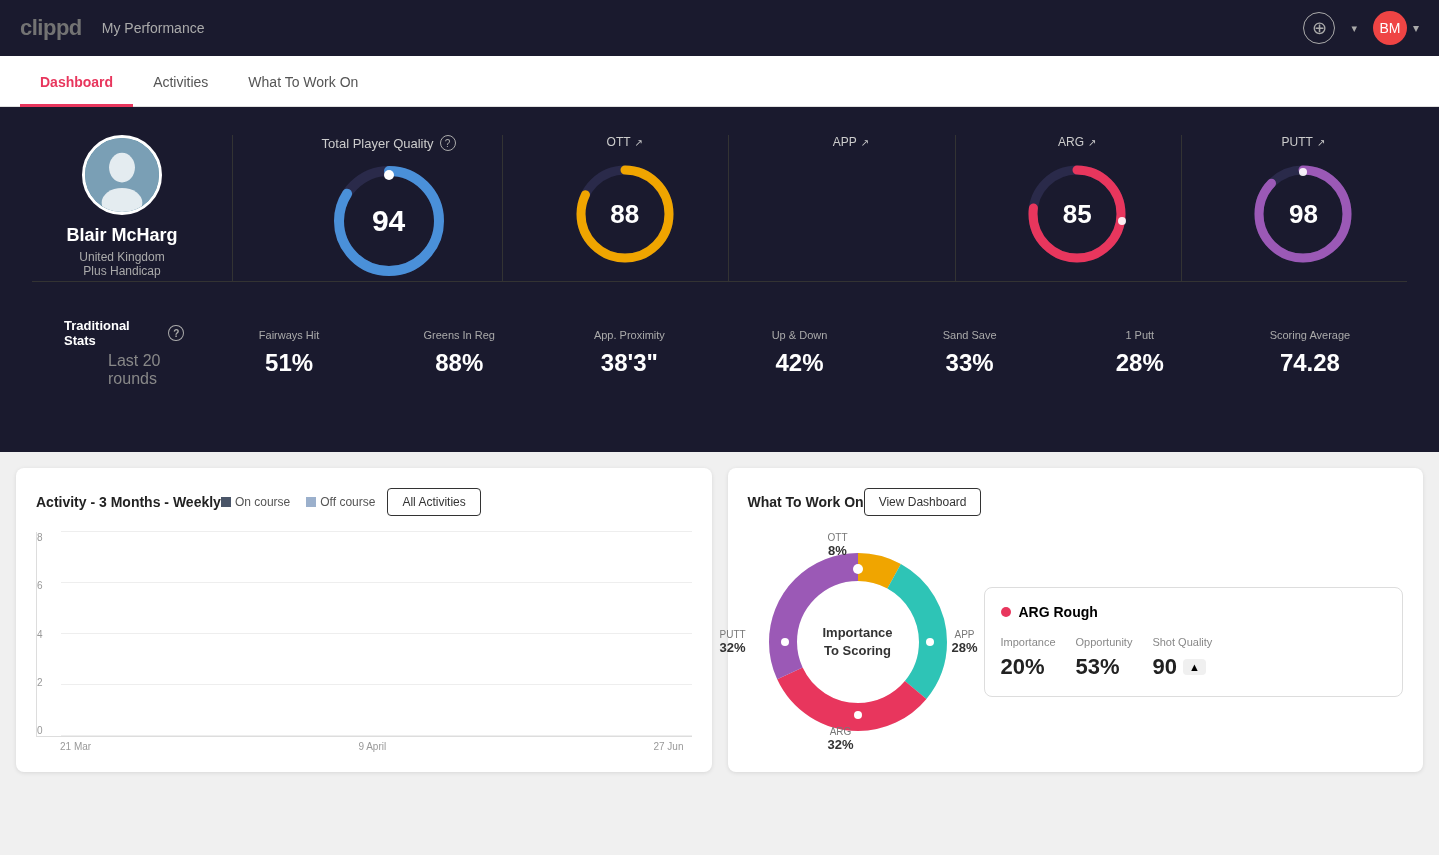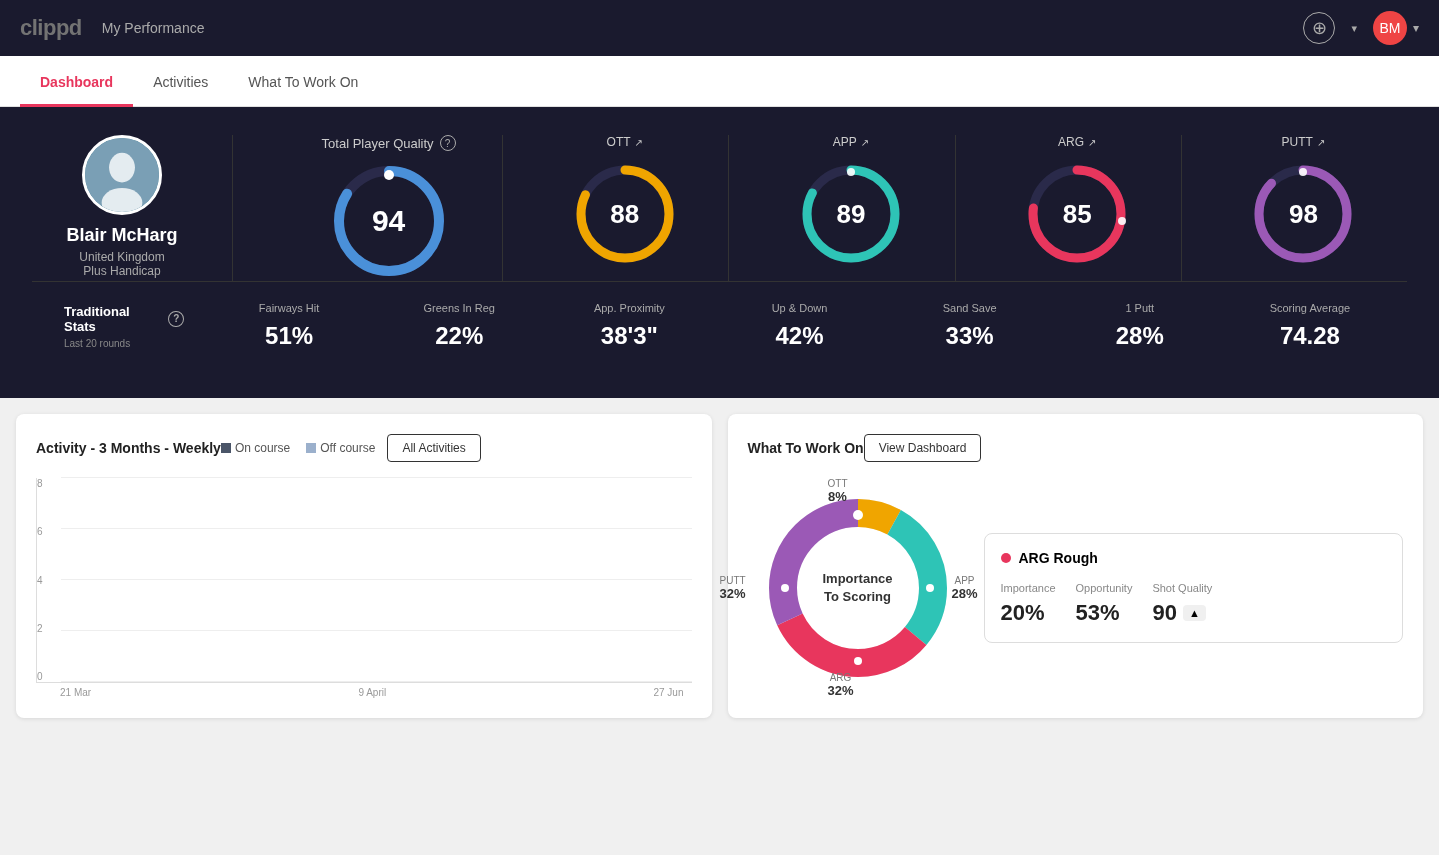--- a/index.html
+++ b/index.html
@@ -178,38 +178,39 @@
       transform: translate(-50%, -50%);
       font-size: 30px;
       font-weight: 700;
       color: white;
     }
 
     
     .trad-stats {
       display: flex;
       align-items: center;
-      padding: 20px 32px;
+      padding: 36px 32px;
       background: #1a1a2e;
       border-top: 1px solid #333;
       gap: 40px;
     }
     .trad-stats-title { width: 120px; }
     .trad-stats-title h3 {
       font-size: 13px;
       color: #fff;
       font-weight: 600;
       display: flex;
       align-items: center;
       gap: 6px;
     }
     .trad-stats-title p {
-      font-size: 10px;
+      font-size: 16px;
       color: #888;
       margin-top: 4px;
+      margin-left: 44px;
     }
     .stat-item {
       flex: 1;
       display: flex;
       flex-direction: column;
       align-items: center;
     }
     .stat-label {
       font-size: 11px;
       color: #aaa;
@@ -514,28 +515,20 @@
           </svg>
           <div class="gauge-value">88</div>
         </div>
       </div>
 
       <div class="gauge-item">
         <div class="gauge-label">
           <span>APP</span>
           <span class="gauge-arrow">↗</span>
         </div>
-        <div class="gauge-container">
-          <svg class="gauge-svg" viewBox="0 0 110 110">
-            <circle cx="55" cy="55" r="44" fill="none" stroke="#2a2a4a" stroke-width="9"></circle>
-            <circle cx="55" cy="55" r="44" fill="none" stroke="#2ec4b6" stroke-width="9" stroke-dasharray="245" stroke-dashoffset="16" stroke-linecap="round" transform="rotate(-90 55 55)"></circle>
-            <circle cx="55" cy="13" r="4" fill="white" opacity="0.9"></circle>
-          </svg>
-          <div class="gauge-value">89</div>
-        </div>
       </div>
 
       <div class="gauge-item">
         <div class="gauge-label">
           <span>ARG</span>
           <span class="gauge-arrow">↗</span>
         </div>
         <div class="gauge-container">
           <svg class="gauge-svg" viewBox="0 0 110 110">
             <circle cx="55" cy="55" r="44" fill="none" stroke="#2a2a4a" stroke-width="9"></circle>
@@ -571,21 +564,21 @@
         <span class="info-icon">?</span>
       </h3>
       <p>Last 20 rounds</p>
     </div>
     <div class="stat-item">
       <div class="stat-label">Fairways Hit</div>
       <div class="stat-value">51%</div>
     </div>
     <div class="stat-item">
       <div class="stat-label">Greens In Reg</div>
-      <div class="stat-value">22%</div>
+      <div class="stat-value">88%</div>
     </div>
     <div class="stat-item">
       <div class="stat-label">App. Proximity</div>
       <div class="stat-value">38'3"</div>
     </div>
     <div class="stat-item">
       <div class="stat-label">Up &amp; Down</div>
       <div class="stat-value">42%</div>
     </div>
     <div class="stat-item">

